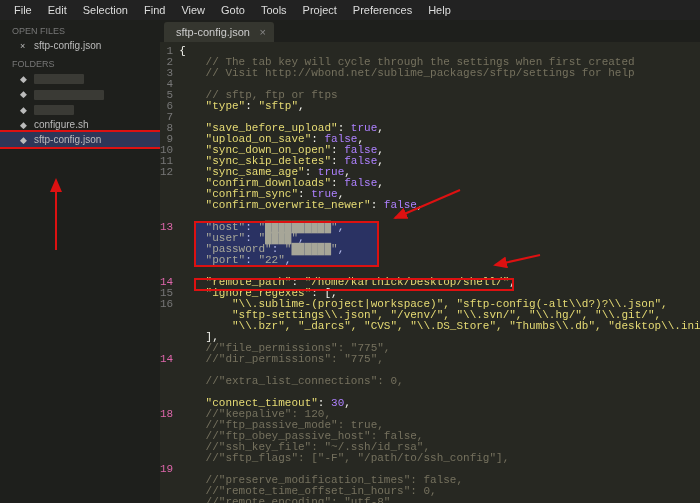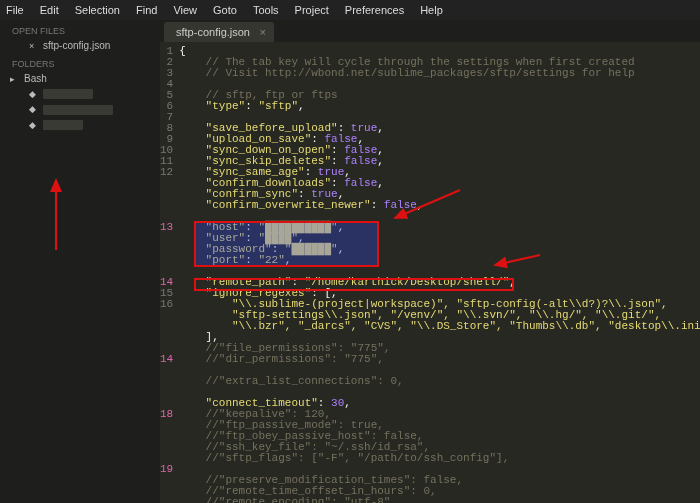--- a/index.html
+++ b/index.html
@@ -4,31 +4,31 @@
 <style>
   * { margin: 0; padding: 0; box-sizing: border-box; }
   body {
     width: 700px; height: 503px;
     background: #272822; color: #ccc;
     font-family: Arial, Helvetica, sans-serif;
     font-size: 11px; overflow: hidden; position: relative;
   }
   .menubar {
     height: 20px; background: #222; color: #ddd;
-    display: flex; align-items: center; padding: 0 0; gap: 4px;
+    display: flex; align-items: center; padding: 0 8px; gap: 4px;
     font-size: 11px;
   }
   .menubar span { padding: 2px 6px; }
   .main { display: flex; height: calc(100% - 20px); }
   .sidebar {
     width: 160px; background: #1e1f1c; color: #999;
     font-size: 10px; overflow: hidden;
   }
   .side-head { padding: 6px 12px 2px; color: #777; font-size: 9px; }
-  .side-item { padding: 2px 8px 2px 29px; color: #bbb; white-space: nowrap; }
+  .side-item { padding: 2px 8px 2px 20px; color: #bbb; white-space: nowrap; }
   .side-item.folder { padding-left: 10px; }
   .icon { display: inline-block; width: 10px; margin-right: 4px; font-size: 9px; }
   .blur { background: #3a3a35; color: transparent; display: inline-block; height: 10px; vertical-align: middle; border-radius:1px;}
   .sel {
     background: rgba(70,90,180,0.4);
     outline: 2px solid #d11;
   }
   .editor { flex: 1; background: #272822; position: relative; overflow:hidden;}
   .tabs { height: 22px; background: #1e1f1c; display: flex; align-items: flex-end; }
   .tab {
@@ -77,27 +77,26 @@
     <span>Preferences</span>
     <span>Help</span>
   </div>
 <div class="main">
   <div class="sidebar">
     <div class="side-head">OPEN FILES</div>
     <div id="openfiles">
         <div class="side-item"><span class="icon">×</span>sftp-config.json</div>
       </div>
     <div class="side-head">FOLDERS</div>
-    <div class="side-item folder">
-      <span class="icon">▸</span><span>Bash</span>
-    </div>
     <div id="folderitems">
         <div class="side-item"><span class="icon">◆</span><span class="blur" style="width:50px"></span></div>
         <div class="side-item"><span class="icon">◆</span><span class="blur" style="width:70px"></span></div>
         <div class="side-item"><span class="icon">◆</span><span class="blur" style="width:40px"></span></div>
+        <div class="side-item"><span class="icon">◆</span><span>configure.sh</span></div>
+        <div class="side-item sel"><span class="icon">◆</span><span>sftp-config.json</span></div>
       </div>
   </div>
   <div class="editor">
     <div class="tabs">
       <div class="tab">
         <span>sftp-config.json</span>
         <span class="x">×</span>
       </div>
     </div>
     <div class="code-area">

